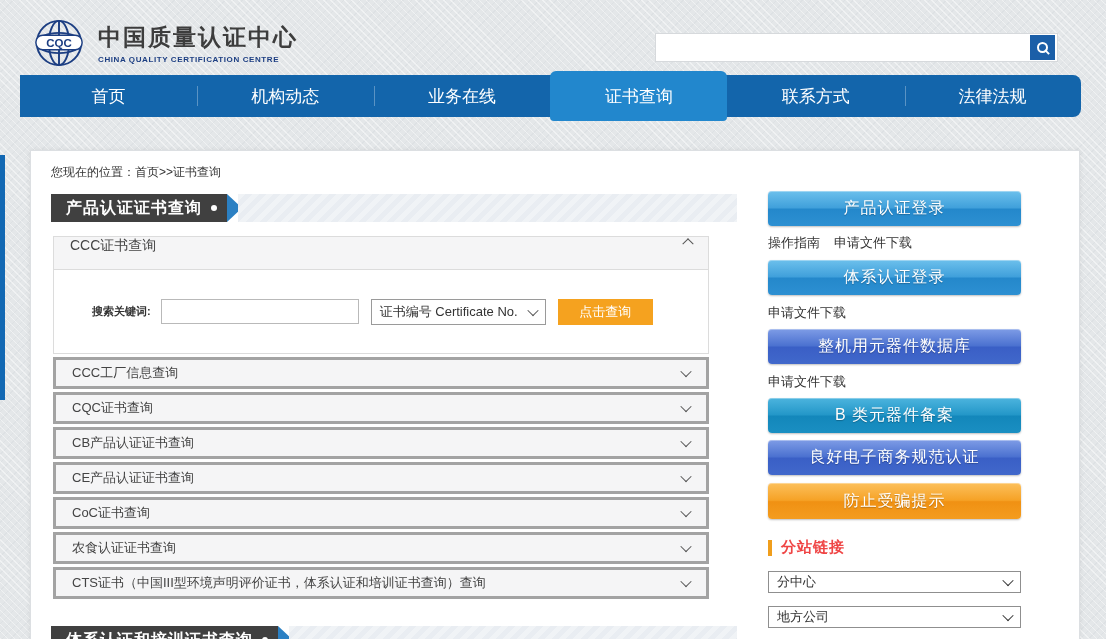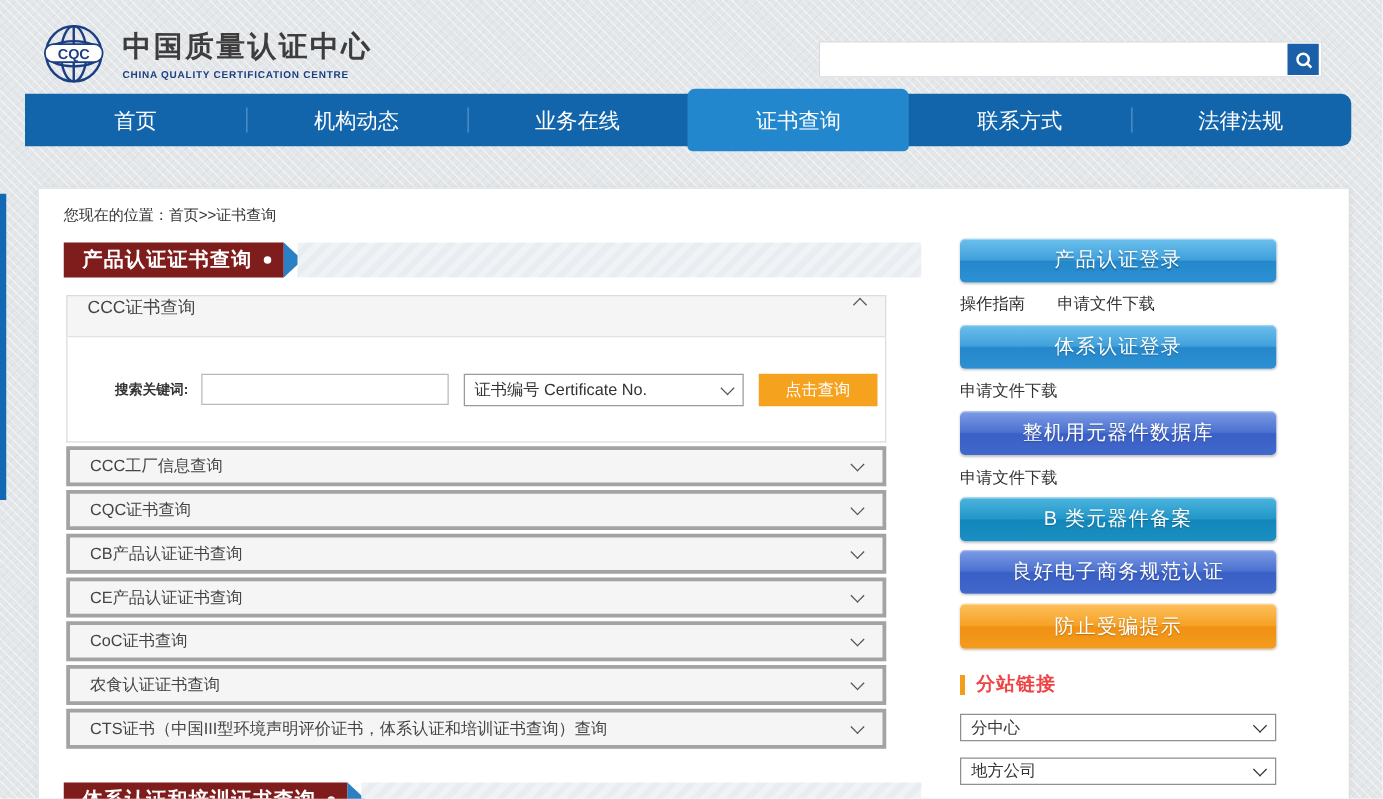--- a/index.html
+++ b/index.html
@@ -63,21 +63,21 @@
     background:#fff; border:1px solid #dcdfe2; border-bottom:none;
     box-shadow:0 0 5px rgba(0,0,0,.08);
   }
   .breadcrumb { position:absolute; left:20px; top:13px; font-size:12px; color:#333; }
   .breadcrumb a { color:#333; text-decoration:none; }
 
   .banner-row { position:absolute; left:20px; width:686px; height:28px; display:flex; }
   .banner-row.top { top:43px; }
   .banner-row.bottom { top:475px; }
   .banner-blue {
-    background:#7f1d1d; color:#fff; font-size:16px; font-weight:700;
+    background:#404040; color:#fff; font-size:16px; font-weight:700;
     display:flex; align-items:center; padding:0 10px 0 15px; letter-spacing:1px; white-space:nowrap;
   }
   .banner-dot { width:6px; height:6px; border-radius:50%; background:#fff; margin-left:9px; }
   .banner-arrow { width:0; height:0; border-top:14px solid transparent; border-bottom:14px solid transparent; border-left:15px solid #2b80c3; }
   .banner-stripe {
     flex:1; height:28px; margin-left:-4px;
     background:repeating-linear-gradient(135deg,#f0f3f6 0 5px,#e9edf2 5px 10px);
   }
 
   
@@ -89,21 +89,21 @@
   .acc-header .chev { margin-left:auto; }
   .acc-body { height:84px; background:#fff; border:1px solid #dcdcdc; border-top:none;
     display:flex; align-items:center; padding-left:38px; }
   .kw-label { font-size:11px; font-weight:700; color:#333; }
   .kw-input { width:198px; height:25px; border:1px solid #b9b9b9; margin-left:10px;
     font-size:13px; padding:0 6px; outline:none; font-family:inherit; }
   .fake-select {
     height:26px; border:1px solid #9a9a9a; background:#fff; display:flex; align-items:center;
     font-size:13px; color:#333; padding:0 8px; cursor:pointer;
   }
-  .cert-select { width:224px; margin-left:12px; }
+  .cert-select { width:175px; margin-left:12px; }
   .fake-select .chev { margin-left:auto; }
   .query-btn {
     width:95px; height:26px; margin-left:12px; background:#f5a21f; border:none;
     color:#fff; font-size:13px; cursor:pointer; font-family:inherit;
   }
   .acc-row {
     height:32px; margin-top:3px; background:#f5f5f6; border:3px solid #a3a3a3;
     display:flex; align-items:center; padding:0 16px; font-size:13px; color:#444; cursor:pointer;
   }
   .acc-row .chev { margin-left:auto; }
@@ -116,21 +116,21 @@
   .sidebar { position:absolute; left:737px; top:40px; width:253px; }
   .side-btn {
     height:35px; border-radius:4px; display:flex; align-items:center; justify-content:center;
     color:#fff; font-size:16px; cursor:pointer; letter-spacing:1px;
     text-shadow:0 1px 1px rgba(0,0,0,.25); box-shadow:0 1px 2px rgba(0,0,0,.25), inset 0 1px 0 rgba(255,255,255,.35);
   }
   .b-glossy { background:linear-gradient(180deg,#6cc0ec 0%,#40a0db 48%,#2488cb 52%,#2d90d2 100%); }
   .b-royal  { background:linear-gradient(180deg,#7e9ce6 0%,#4b71d0 48%,#3a5fc6 52%,#4168cb 100%); }
   .b-teal   { background:linear-gradient(180deg,#4cb4de 0%,#2397c8 48%,#1387bb 52%,#1a8fc2 100%); }
   .b-orange { background:linear-gradient(180deg,#fcc05c 0%,#f6a226 48%,#f09113 52%,#f49c1e 100%); height:36px; }
-  .side-links { display:flex; gap:26px; margin-top:8px; }
+  .side-links { display:flex; gap:14px; margin-top:8px; }
   .side-link { font-size:13px; color:#333; cursor:pointer; text-decoration:none; }
   .mt7{margin-top:7px;} .mt8{margin-top:8px;} .mt9{margin-top:9px;}
   .branch-heading { margin-top:19px; display:flex; align-items:center; }
   .branch-bar { width:4px; height:16px; background:#f09e1c; margin-right:9px; }
   .branch-title { font-size:15px; font-weight:700; color:#ef4444; letter-spacing:1px; }
   .branch-select { margin-top:14px; height:22px; border:1px solid #8f8f8f; }
   .branch-select .chev { border-color:#333; }
   .mt13 { margin-top:13px; }
 </style>
 </head>

